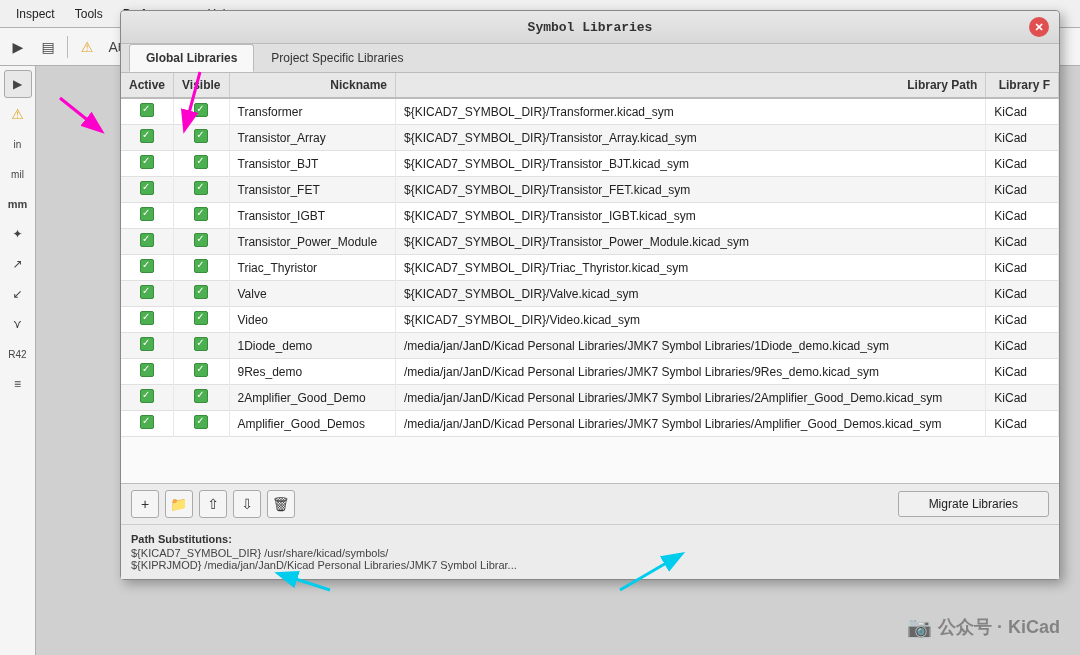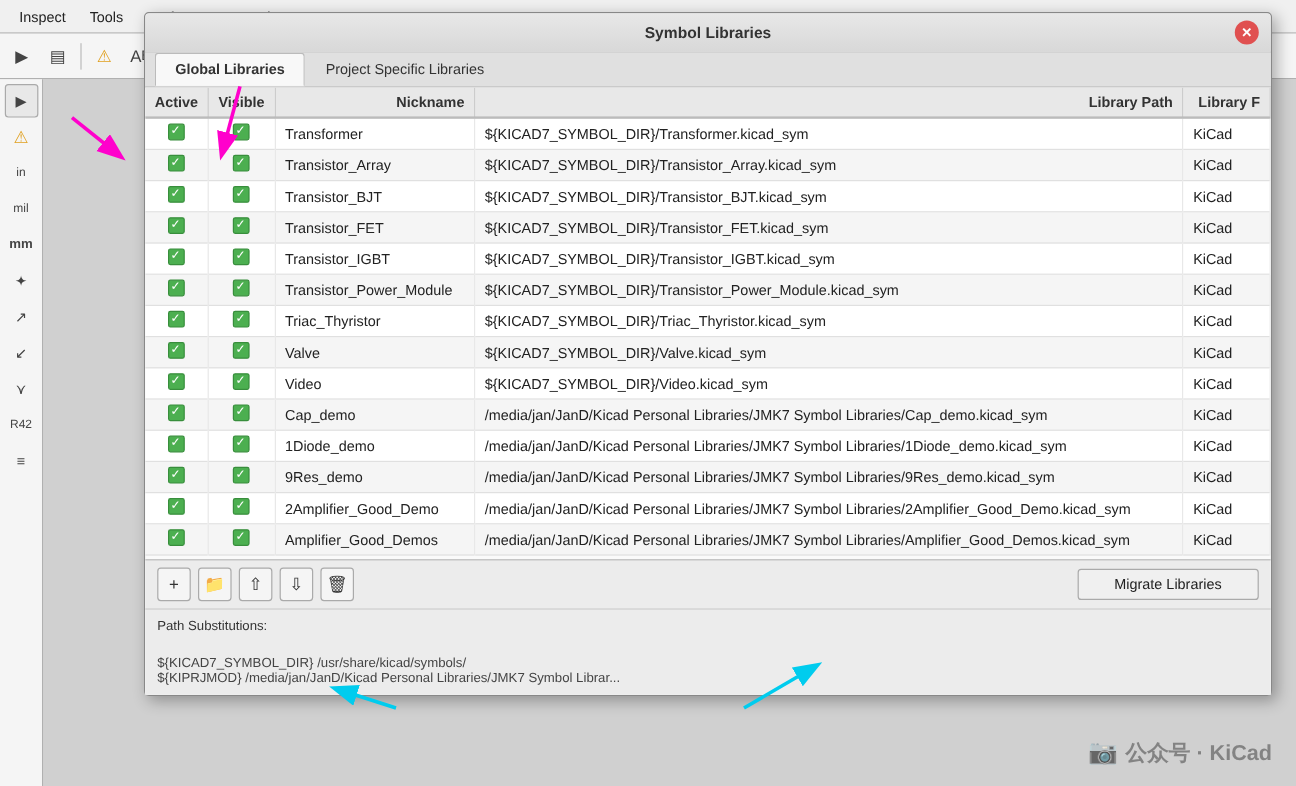--- a/index.html
+++ b/index.html
@@ -125,20 +125,21 @@
       align-items: center;
       justify-content: space-between;
       border-radius: 4px 4px 0 0;
     }
     .dialog-title {
       font-size: 13px;
       font-weight: 600;
       color: #333;
       flex: 1;
       text-align: center;
+      font-family: Liberation Mono, monospace;
     }
     .dialog-close {
       width: 20px;
       height: 20px;
       border-radius: 50%;
       background: #e05050;
       border: none;
       cursor: pointer;
       display: flex;
       align-items: center;
@@ -271,21 +272,21 @@
     }
 
     
     .path-subs {
       padding: 8px 10px;
       background: #ececec;
       border-top: 1px solid #ccc;
       font-size: 11px;
       color: #333;
     }
-    .path-subs-title { font-weight: 400; margin-bottom: 19px; }
+    .path-subs-title { font-weight: 700; margin-bottom: 2px; }
     .path-row { color: #444; }
 
     
     .watermark {
       position: absolute;
       bottom: 16px;
       right: 20px;
       font-size: 18px;
       color: rgba(80,80,80,0.6);
       font-weight: 600;
@@ -444,27 +445,20 @@
             <tr>
               <td class="check-cell"><span class="checkbox-green"></span></td>
               <td class="check-cell"><span class="checkbox-green"></span></td>
               <td>Video</td>
               <td>${KICAD7_SYMBOL_DIR}/Video.kicad_sym</td>
               <td>KiCad</td>
             </tr>
             <tr>
               <td class="check-cell"><span class="checkbox-green"></span></td>
               <td class="check-cell"><span class="checkbox-green"></span></td>
-              <td>Cap_demo</td>
-              <td>/media/jan/JanD/Kicad Personal Libraries/JMK7 Symbol Libraries/Cap_demo.kicad_sym</td>
-              <td>KiCad</td>
-            </tr>
-            <tr>
-              <td class="check-cell"><span class="checkbox-green"></span></td>
-              <td class="check-cell"><span class="checkbox-green"></span></td>
               <td>1Diode_demo</td>
               <td>/media/jan/JanD/Kicad Personal Libraries/JMK7 Symbol Libraries/1Diode_demo.kicad_sym</td>
               <td>KiCad</td>
             </tr>
             <tr>
               <td class="check-cell"><span class="checkbox-green"></span></td>
               <td class="check-cell"><span class="checkbox-green"></span></td>
               <td>9Res_demo</td>
               <td>/media/jan/JanD/Kicad Personal Libraries/JMK7 Symbol Libraries/9Res_demo.kicad_sym</td>
               <td>KiCad</td>

